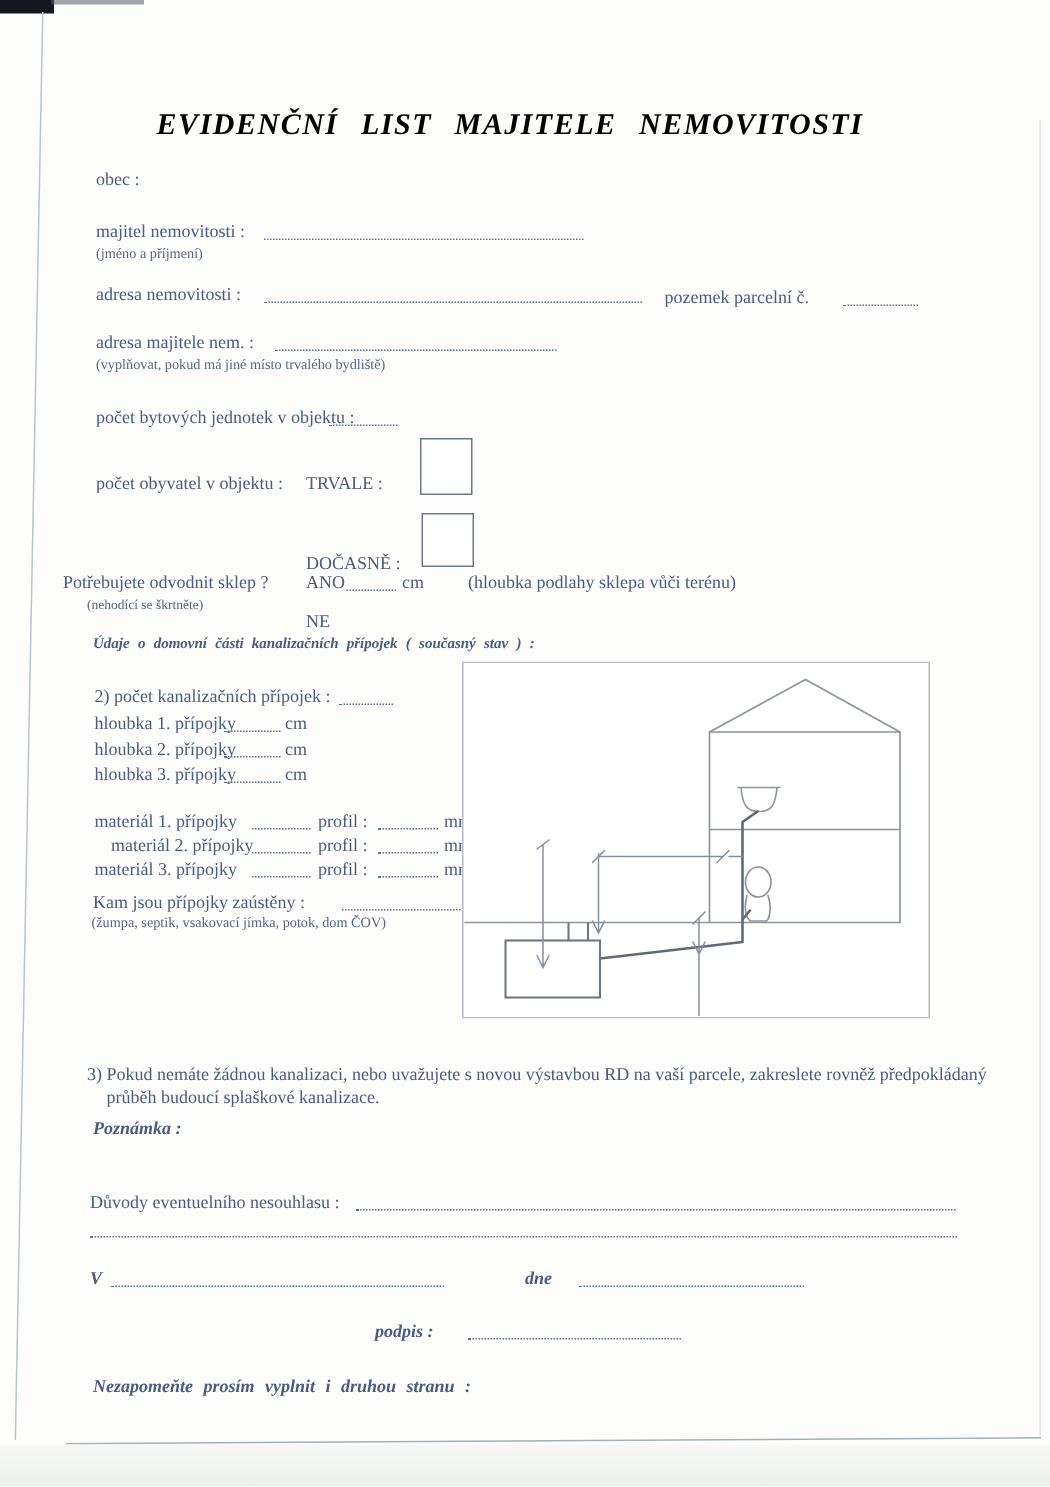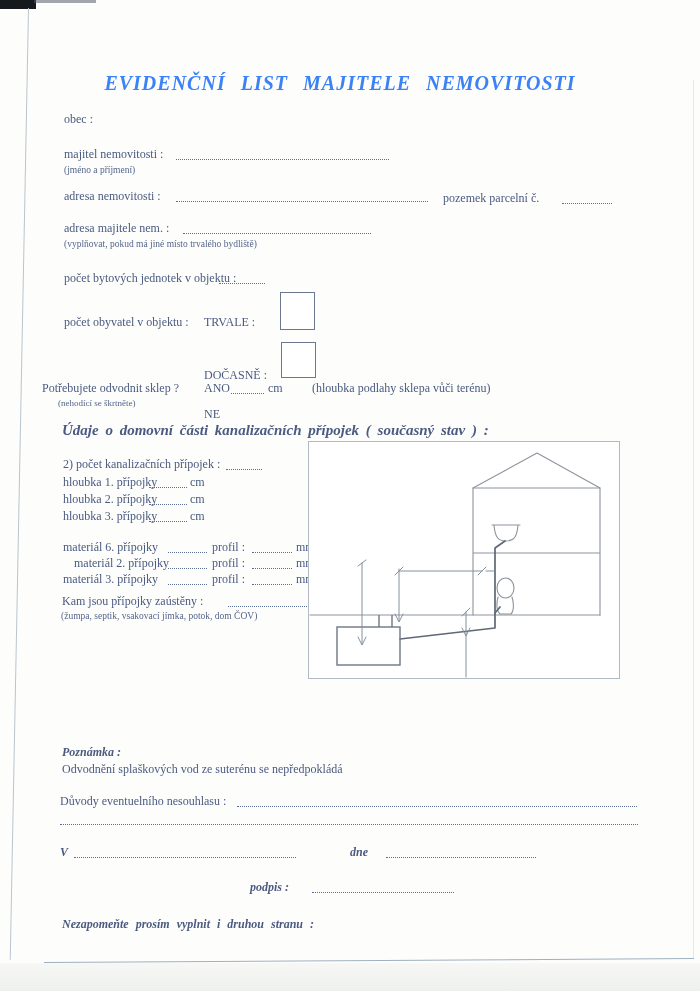--- a/index.html
+++ b/index.html
@@ -7,21 +7,21 @@
        font-family:"Liberation Serif","DejaVu Serif",serif;}
   #page{position:relative;width:700px;height:991px;background:#fdfdfc;}
   .t{position:absolute;font-size:12px;line-height:14px;color:#4a5a80;white-space:nowrap;}
   .small{font-size:9.5px;line-height:11px;color:#55658a;}
   .it{font-style:italic;}
   .b{font-weight:bold;}
   .dots{position:absolute;height:12px;border-bottom:1.5px dotted #5d6e96;}
   .box{position:absolute;border:1.2px solid #6b7890;background:#fff;}
   .title{position:absolute;left:60px;top:70px;width:560px;text-align:center;
          font-size:20px;line-height:26px;font-style:italic;font-weight:600;
-         letter-spacing:1px;word-spacing:9px;color:#3b82f6;}
+         letter-spacing:1px;word-spacing:9px;color:#000000;}
   .orderbox{position:absolute;left:590px;top:73px;width:68px;height:77px;
             border:1.2px solid #707a88;background:#fff;text-align:center;}
   .orderbox span{display:block;padding-top:9px;font-size:8.5px;color:#4a5a80;}
   .wrap{white-space:normal;width:620px;padding-left:13px;text-indent:-13px;line-height:15px;}
   
   .corner-black{position:absolute;left:0;top:0;width:36px;height:9px;background:#15181c;}
   .corner-smudge{position:absolute;left:34px;top:0;width:62px;height:3px;background:#5a5f66;opacity:.55;}
   .edge-left{position:absolute;left:28px;top:8px;width:1px;height:952px;background:#b9c5cd;
              transform:rotate(1.1deg);transform-origin:top left;}
   .edge-bottom{position:absolute;left:44px;top:962px;width:650px;height:1px;background:#9fb0bf;
@@ -74,38 +74,38 @@
   <div class="box" style="left:281px;top:342px;width:33px;height:34px"></div>
 
   <div class="t" style="left:42px;top:381px">Potřebujete odvodnit sklep ?</div>
   <div class="t small" style="left:58px;top:398px;font-size:9px">(nehodící se škrtněte)</div>
   <div class="t" style="left:204px;top:381px">ANO</div>
   <div class="dots" style="left:231px;top:381px;width:33px"></div>
   <div class="t" style="left:268px;top:381px">cm</div>
   <div class="t" style="left:312px;top:381px">(hloubka podlahy sklepa vůči terénu)</div>
   <div class="t" style="left:204px;top:407px">NE</div>
 
-  <div class="t b it" style="left:62px;top:423px;font-size:15px;word-spacing:3px">Údaje o domovní části kanalizačních přípojek ( současný stav ) :</div>
+  <div class="t b it" style="left:62px;top:423px;font-size:10px;word-spacing:3px">Údaje o domovní části kanalizačních přípojek ( současný stav ) :</div>
 
   <div class="t" style="left:63px;top:457px">2) počet kanalizačních přípojek :</div>
   <div class="dots" style="left:226px;top:457px;width:36px"></div>
 
   <div class="t" style="left:63px;top:475px">hloubka 1. přípojky</div>
   <div class="dots" style="left:149px;top:475px;width:38px"></div>
   <div class="t" style="left:190px;top:475px">cm</div>
 
   <div class="t" style="left:63px;top:492px">hloubka 2. přípojky</div>
   <div class="dots" style="left:149px;top:492px;width:38px"></div>
   <div class="t" style="left:190px;top:492px">cm</div>
 
   <div class="t" style="left:63px;top:509px">hloubka 3. přípojky</div>
   <div class="dots" style="left:149px;top:509px;width:38px"></div>
   <div class="t" style="left:190px;top:509px">cm</div>
 
-  <div class="t" style="left:63px;top:540px">materiál 6. přípojky</div>
+  <div class="t" style="left:63px;top:540px">materiál 1. přípojky</div>
   <div class="dots" style="left:168px;top:540px;width:39px"></div>
   <div class="t" style="left:212px;top:540px">profil :</div>
   <div class="dots" style="left:252px;top:540px;width:40px"></div>
   <div class="t" style="left:296px;top:540px">mm</div>
 
   <div class="t" style="left:74px;top:556px">materiál 2. přípojky</div>
   <div class="dots" style="left:168px;top:556px;width:39px"></div>
   <div class="t" style="left:212px;top:556px">profil :</div>
   <div class="dots" style="left:252px;top:556px;width:40px"></div>
   <div class="t" style="left:296px;top:556px">mm</div>
@@ -132,23 +132,23 @@
     <path class="pipe" d="M197,100 L187,107 L187,187 L92,198"></path>
     <path class="pipe" d="M192,166 L187,172"></path>
     <rect class="tank" x="29" y="186" width="63" height="38"></rect>
     <path class="tank" d="M71,174 V186 M84,174 V186"></path>
     <path class="dim" d="M54,122 V203 M50,196 L54,204 L58,196 M50,125 L58,119"></path>
     <path class="dim" d="M91,128 V180 M87,173 L91,181 L95,173"></path>
     <path class="dim" d="M91,130 H174 M87,134 L95,126 M170,134 L178,126 M178,130 H187"></path>
     <path class="dim" d="M158,171 V236 M154,175 L162,167 M154,187 L158,195 L162,187"></path>
   </svg>
 
+  <div class="t wrap" style="left:58px;top:709px">3) Pokud nemáte žádnou kanalizaci, nebo uvažujete s novou výstavbou RD na vaší parcele, zakreslete rovněž předpokládaný průběh budoucí splaškové kanalizace.</div>
 
   <div class="t b it" style="left:62px;top:745px">Poznámka :</div>
-  <div class="t" style="left:62px;top:762px">Odvodnění splaškových vod ze suterénu se nepředpokládá</div>
 
   <div class="t" style="left:60px;top:794px">Důvody eventuelního nesouhlasu :</div>
   <div class="dots" style="left:237px;top:794px;width:400px"></div>
   <div class="dots" style="left:60px;top:812px;width:578px"></div>
 
   <div class="t it b" style="left:60px;top:845px">V</div>
   <div class="dots" style="left:74px;top:845px;width:222px"></div>
   <div class="t it b" style="left:350px;top:845px">dne</div>
   <div class="dots" style="left:386px;top:845px;width:150px"></div>
 

